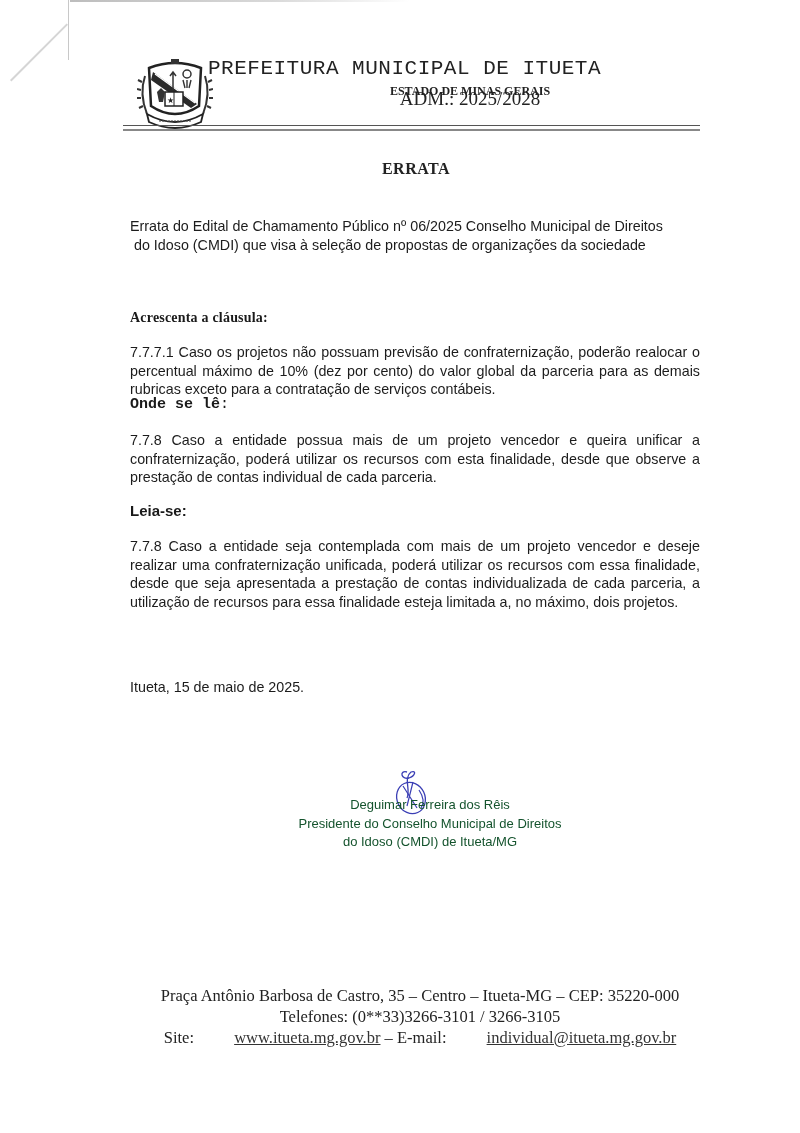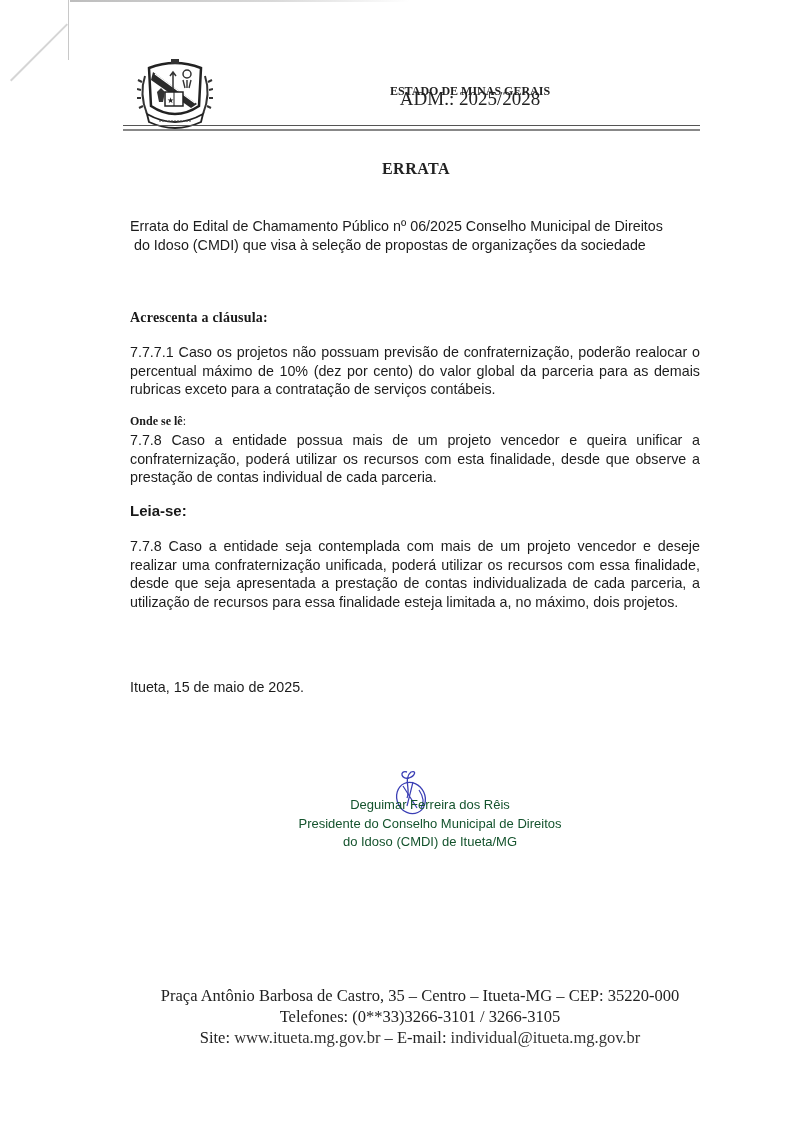--- a/index.html
+++ b/index.html
@@ -118,23 +118,23 @@
       position: absolute;
       left: 130px;
       font-family: Liberation Serif, serif;
       font-weight: bold;
       font-size: 14px;
       color: #1a1a1a;
     }
     .h-acrescenta { top: 310px; letter-spacing: 0.2px; }
     .p-7771 { top: 343px; }
     .h-onde {
-      top: 414px;
-      font-family: Liberation Serif, serif;
-      font-size: 12px;
+      top: 396px;
+      font-family: Liberation Mono, monospace;
+      font-size: 15px;
     }
     .h-onde .colon { font-weight: normal; }
     .p-778-old { top: 431px; }
     .h-leia {
       top: 502px;
       font-family: "Liberation Sans", sans-serif;
       font-size: 15px;
     }
     .p-778-new { top: 537px; }
     .date-line { top: 678px; }
@@ -159,21 +159,23 @@
       left: 0; width: 840px;
       top: 985px;
       text-align: center;
       font-family: "Liberation Serif", serif;
       font-size: 16.5px;
       line-height: 21px;
       color: #222;
     }
     .footer span.line { display: block; }
     .footer .link {
+      text-decoration: underline;
       color: #333;
+      margin-left: 36px;
     }
   </style>
 </head>
 <body>
 
 <div class="scan-fold-top"></div>
 <div class="scan-fold-left"></div>
 <div class="scan-fold-diag"></div>
 
 <div class="header">
@@ -197,20 +199,21 @@
 
     <rect x="28" y="34" width="18" height="14" fill="#fff" stroke="#222" stroke-width="1.5"></rect>
     <line x1="37" y1="34" x2="37" y2="48" stroke="#222" stroke-width="1"></line>
     <text x="30" y="45" font-size="8" fill="#222" font-family="DejaVu Sans, sans-serif">★</text>
 
     <path d="M20 34 l4 -4 l4 4 l-2 10 l-4 0 Z" fill="#333"></path>
 
     <path d="M10 56 Q38 72 66 56 L64 64 Q38 76 12 64 Z" fill="#fff" stroke="#222" stroke-width="1.8"></path>
     <path d="M22 63 h32" stroke="#444" stroke-width="1" stroke-dasharray="2 1"></path>
   </svg>
+  <div class="header-title">PREFEITURA MUNICIPAL DE ITUETA</div>
   <div class="header-state">ESTADO DE MINAS GERAIS</div>
   <div class="header-adm">ADM.: 2025/2028</div>
 </div>
 <div class="header-rule-1"></div>
 <div class="header-rule-2"></div>
 
 <div class="doc-title">ERRATA</div>
 
 <div class="body-text intro">
   <span>Errata do Edital de Chamamento Público nº 06/2025 Conselho Municipal de Direitos</span>

